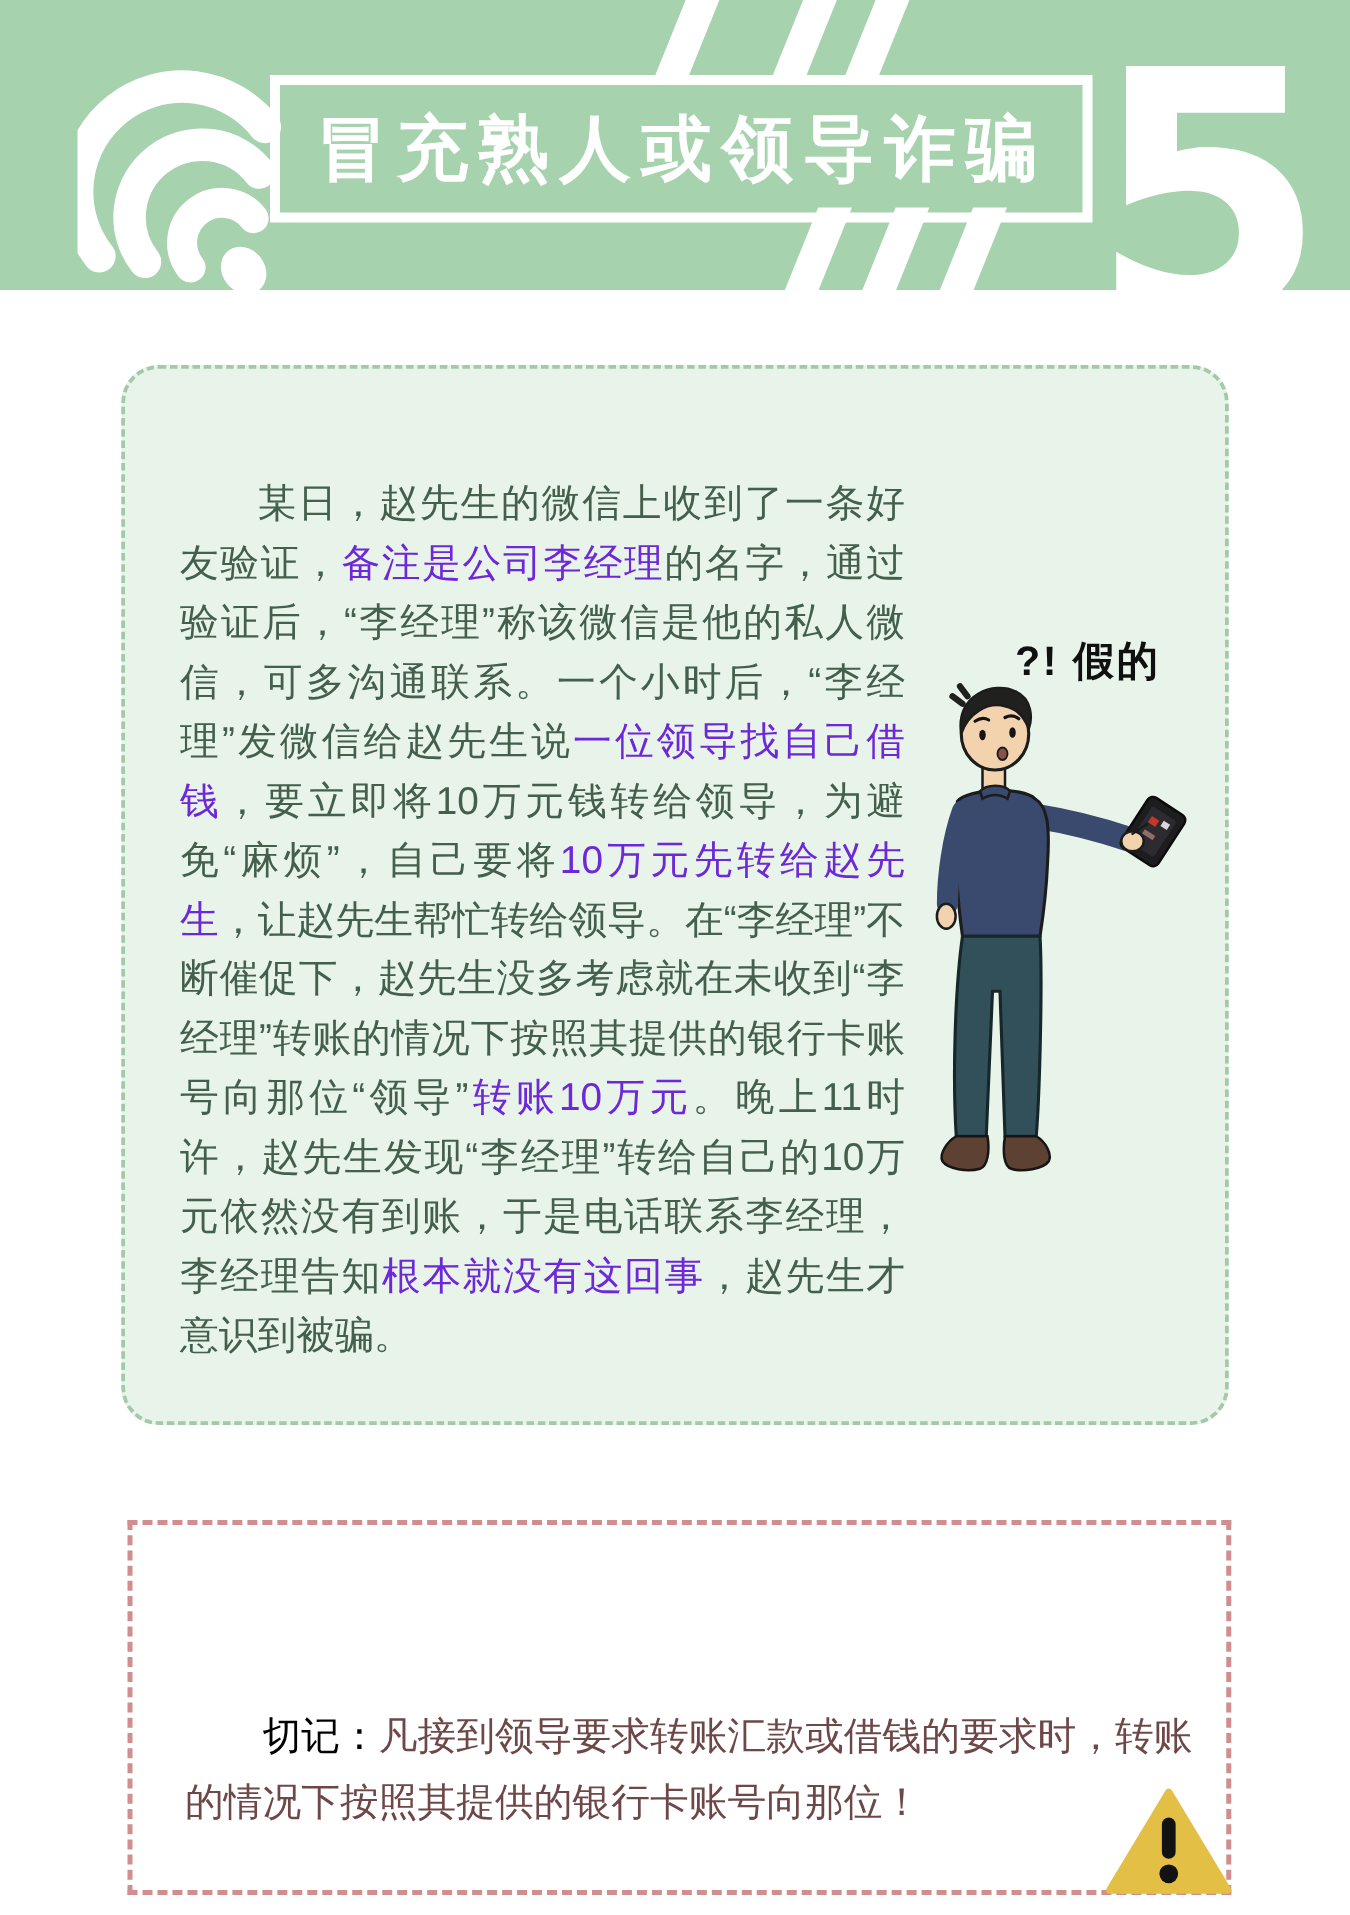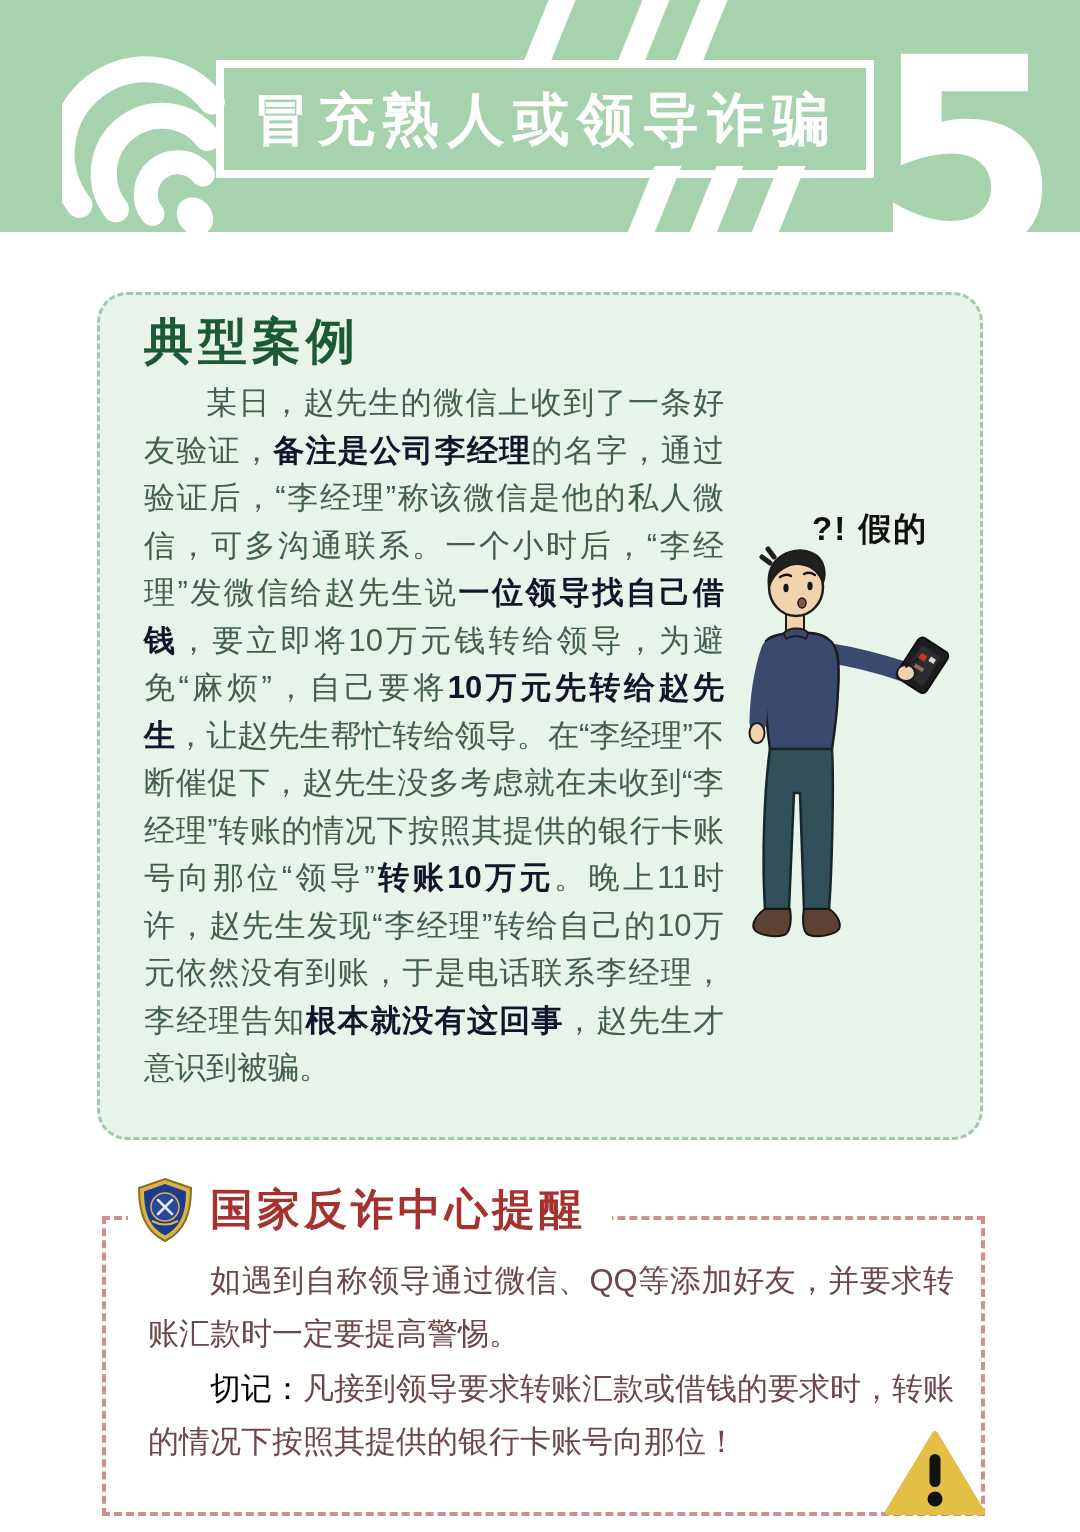--- a/index.html
+++ b/index.html
@@ -23,21 +23,21 @@
   .sB2{left:702px;top:166px;height:72px;}
   .sB3{left:764px;top:166px;height:72px;}
 
   
   .case-box{position:absolute;left:97px;top:292px;width:886px;height:848px;box-sizing:border-box;
             background:#e8f3e9;border:3px dashed #a2c9a8;border-radius:30px;}
   .case-box h2{position:absolute;left:44px;top:14px;margin:0;font-size:49px;font-weight:900;
                color:#1c5a33;letter-spacing:5px;}
   .case-text{position:absolute;left:44px;top:84px;width:580px;margin:0;
              font-size:31px;line-height:47.5px;color:#44604d;text-align:justify;text-indent:62px;}
-  .case-text b{color:#0f172a;font-weight:bold;margin-top:44px;}
+  .case-text b{color:#6d28d9;font-weight:normal;margin-top:44px;}
   .callout{position:absolute;left:712px;top:212px;font-size:33px;font-weight:900;color:#101010;
            letter-spacing:2px;white-space:nowrap;}
   .man{position:absolute;left:634px;top:246px;width:226px;height:436px;}
 
   
   .reminder-header{position:absolute;left:128px;top:1174px;height:72px;z-index:3;background:#ffffff;
                    display:flex;align-items:center;gap:16px;padding:0 26px 0 8px;}
   .reminder-header h2{margin:0;font-size:43px;font-weight:900;color:#a5322f;letter-spacing:4px;white-space:nowrap;}
   .badge{width:58px;height:66px;flex:0 0 auto;}
   .reminder-box{position:absolute;left:102px;top:1216px;width:883px;height:300px;box-sizing:border-box;
@@ -69,21 +69,20 @@
     <div class="title-box">
       <h1>冒充熟人或领导诈骗</h1>
     </div>
     <div class="stripe sB1"></div>
     <div class="stripe sB2"></div>
     <div class="stripe sB3"></div>
     <div class="big-num">5</div>
   </header>
 
   <section class="case-box">
-    <h2>典型案例</h2>
     <p class="case-text"><span>某日，赵先生的微信上收到了一条好友验证，</span><b>备注是公司李经理</b><span>的名字，通过验证后，“李经理”称该微信是他的私人微信，可多沟通联系。一个小时后，“李经理”发微信给赵先生说</span><b>一位领导找自己借钱</b><span>，要立即将10万元钱转给领导，为避免“麻烦”，自己要将</span><b>10万元先转给赵先生</b><span>，让赵先生帮忙转给领导。在“李经理”不断催促下，赵先生没多考虑就在未收到“李经理”转账的情况下按照其提供的银行卡账号向那位“领导”</span><b>转账10万元</b><span>。晚上11时许，赵先生发现“李经理”转给自己的10万元依然没有到账，于是电话联系李经理，李经理告知</span><b>根本就没有这回事</b><span>，赵先生才意识到被骗。</span></p>
     <div class="callout">?! 假的</div>
 
     <svg class="man" viewBox="0 0 226 436" aria-hidden="true">
 
       <path d="M95,112 C120,116 150,124 168,130" stroke="#3a4a6e" stroke-width="20" fill="none" stroke-linecap="round"></path>
 
       <g transform="translate(188,124) rotate(33)">
         <rect x="-17" y="-24" width="35" height="48" rx="5" fill="#1d1d20" stroke="#0c0c0c" stroke-width="2"></rect>
         <rect x="-11" y="-17" width="23" height="34" rx="2" fill="#2b2b30"></rect>
@@ -113,33 +112,22 @@
       <ellipse cx="68" cy="62" rx="4" ry="5" fill="#8a5247" stroke="#1c1c1c" stroke-width="1.5"></ellipse>
 
       <path d="M36,208 L98,208 C100,240 98,330 95,368 L70,368 L66,252 L60,252 L55,368 L31,368
                C28,320 30,250 36,208 Z" fill="#32505a" stroke="#15272b" stroke-width="2.5"></path>
 
       <path d="M31,368 L56,368 C58,380 56,392 50,394 C40,397 24,394 20,388 C17,382 24,372 31,368 Z" fill="#5d4133" stroke="#161616" stroke-width="2"></path>
       <path d="M70,368 L95,368 C102,372 108,382 105,388 C101,394 84,397 75,394 C69,392 68,380 70,368 Z" fill="#5d4133" stroke="#161616" stroke-width="2"></path>
     </svg>
   </section>
 
-  <div class="reminder-header">
-    <svg class="badge" viewBox="0 0 58 66" aria-hidden="true">
-      <path d="M29,2 L55,11 C55,36 49,54 29,64 C9,54 3,36 3,11 Z" fill="#d9b44a" stroke="#8a6d1f" stroke-width="2"></path>
-      <path d="M29,7 L50,14.5 C50,35 45,50 29,58.5 C13,50 8,35 8,14.5 Z" fill="#1d3a8f"></path>
-      <circle cx="29" cy="30" r="14" fill="#27479e" stroke="#d9b44a" stroke-width="1.5"></circle>
-      <path d="M22,23 L36,37 M36,23 L22,37" stroke="#e8e8f5" stroke-width="2.5" stroke-linecap="round"></path>
-      <path d="M16,44 q13,7 26,0" stroke="#d9b44a" stroke-width="2" fill="none"></path>
-    </svg>
-    <h2>国家反诈中心提醒</h2>
-  </div>
 
   <section class="reminder-box">
-    <p class="rp1">如遇到自称领导通过微信、QQ等添加好友，并要求转账汇款时一定要提高警惕。</p>
     <p class="rp2"><b>切记：</b><span>凡接到领导要求转账汇款或借钱的要求时，转账的情况下按照其提供的银行卡账号向那位！</span></p>
     <svg class="warn" viewBox="0 0 102 90" aria-hidden="true">
       <path d="M51,6 L98,84 L4,84 Z" fill="#e3bf45" stroke="#e3bf45" stroke-width="6" stroke-linejoin="round"></path>
       <rect x="45.5" y="26" width="11" height="33" rx="5.5" fill="#121212"></rect>
       <circle cx="51" cy="71" r="7.5" fill="#121212"></circle>
     </svg>
   </section>
 
 </div>
 

